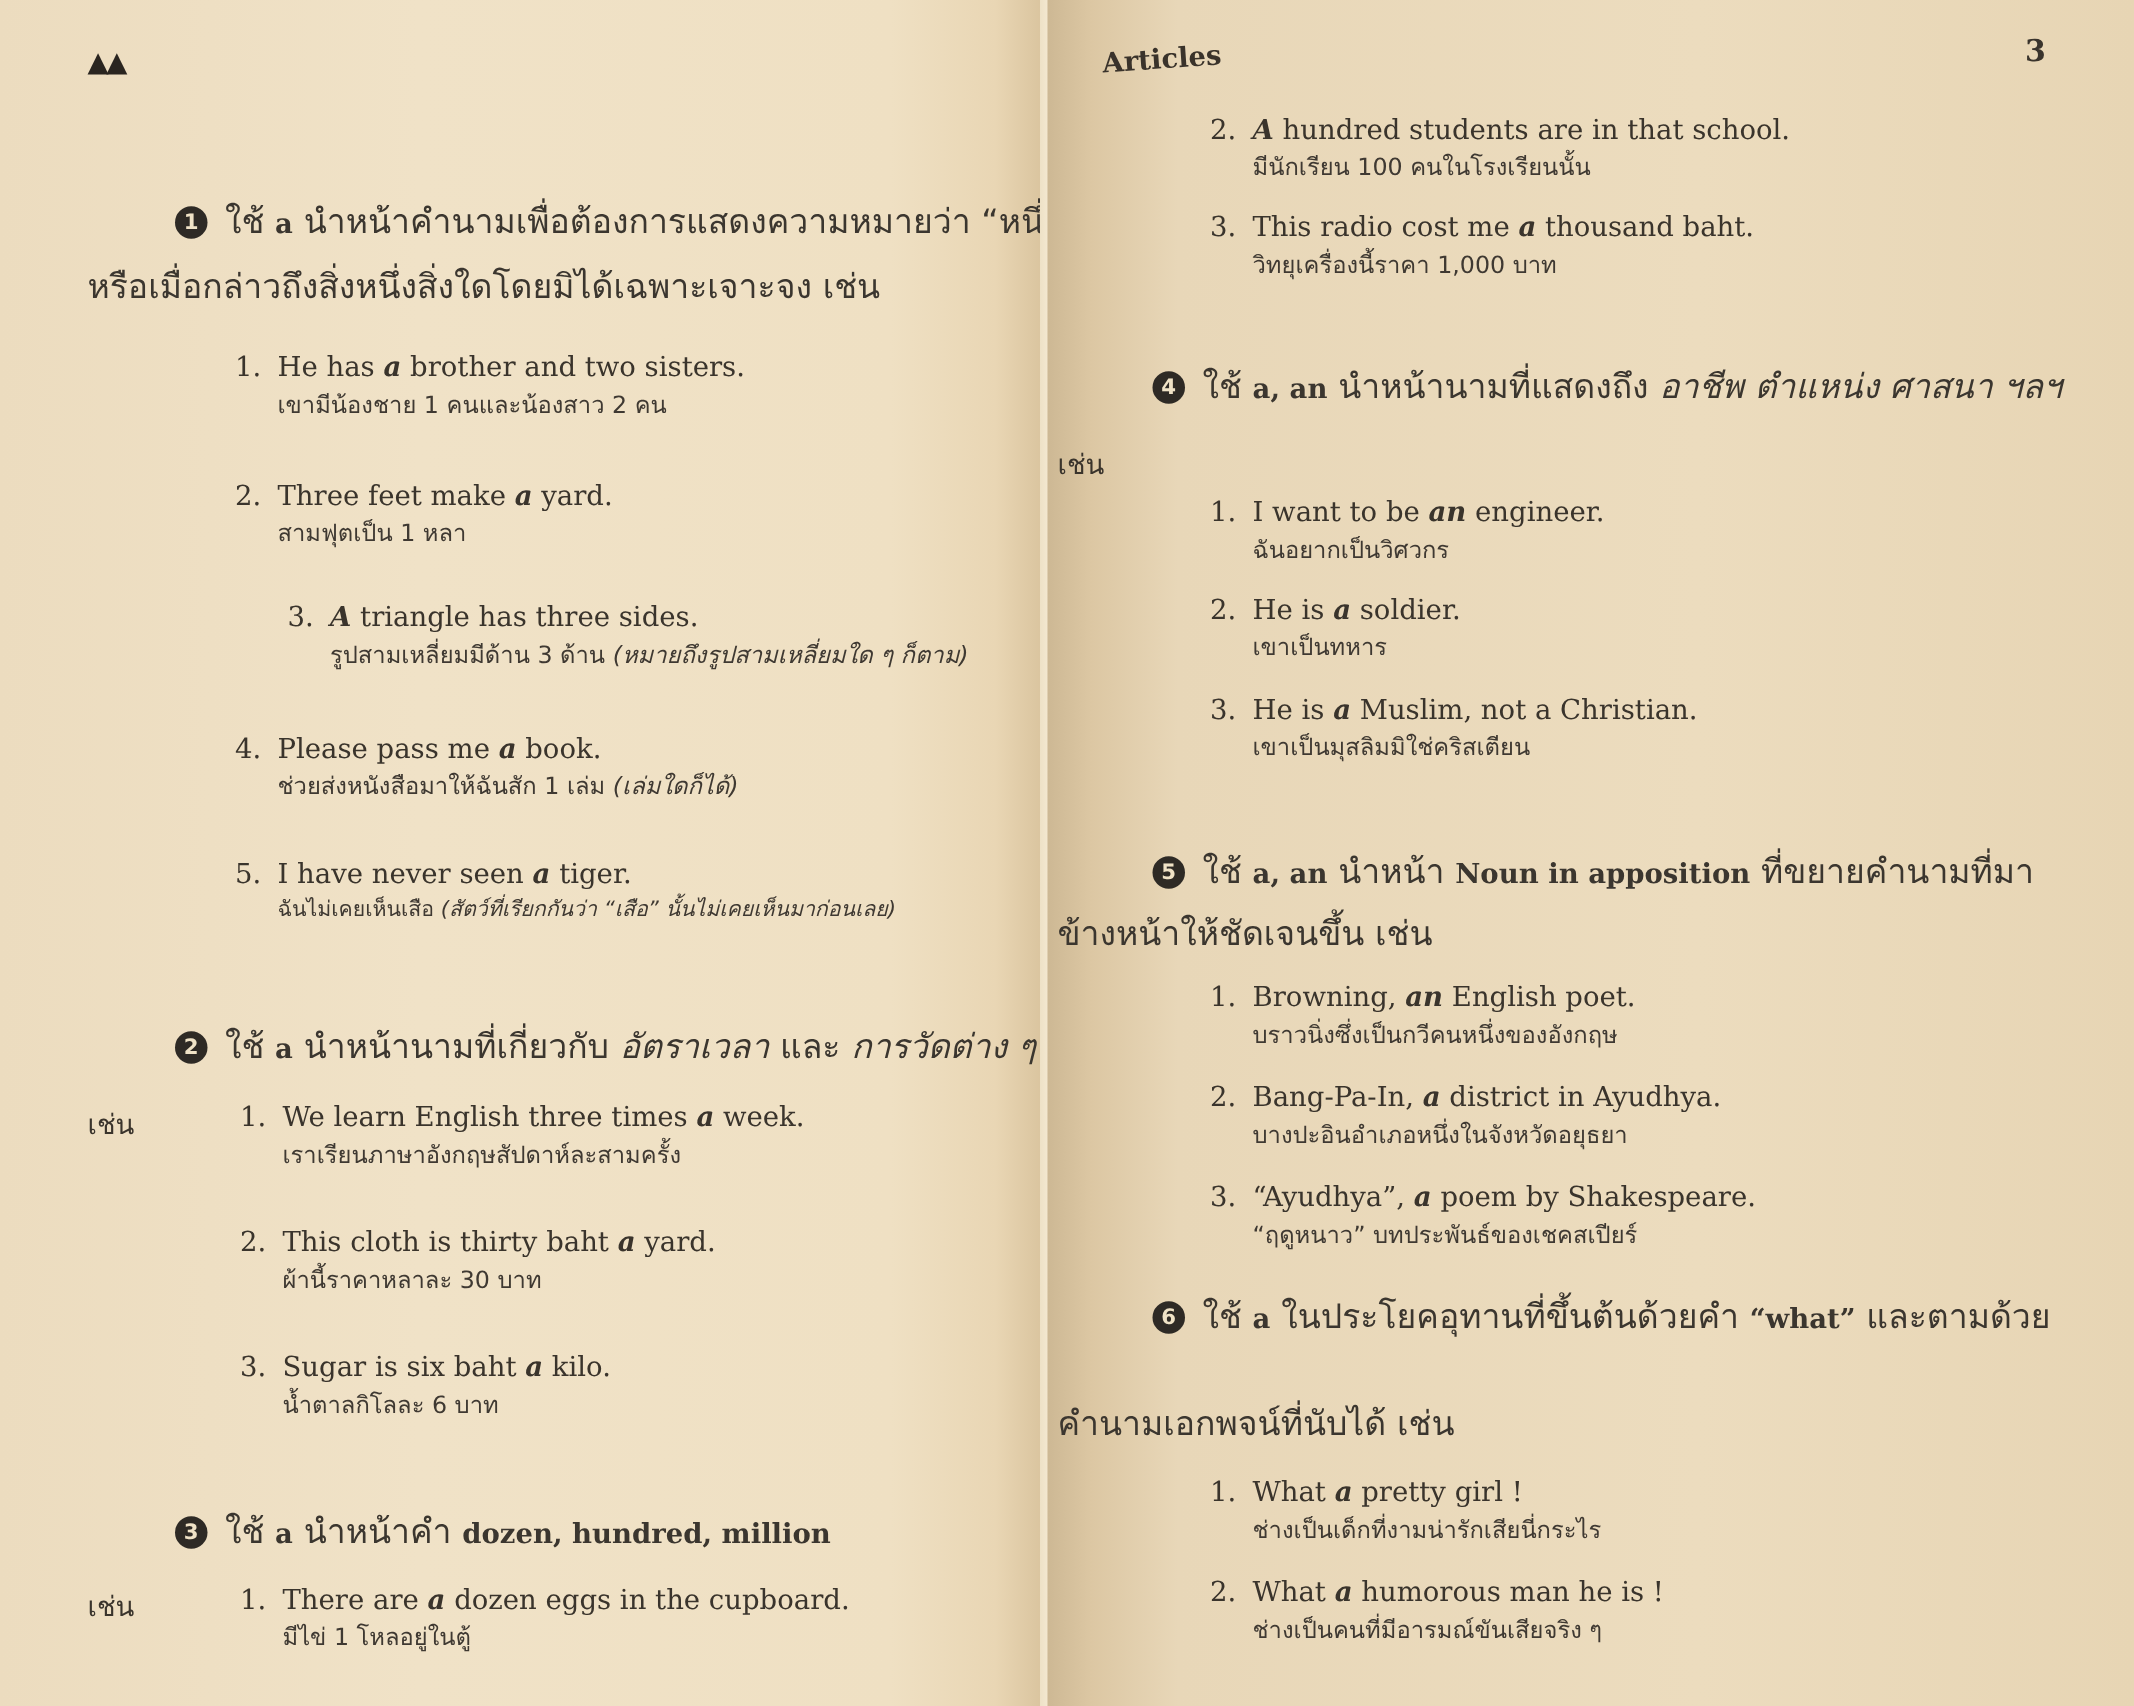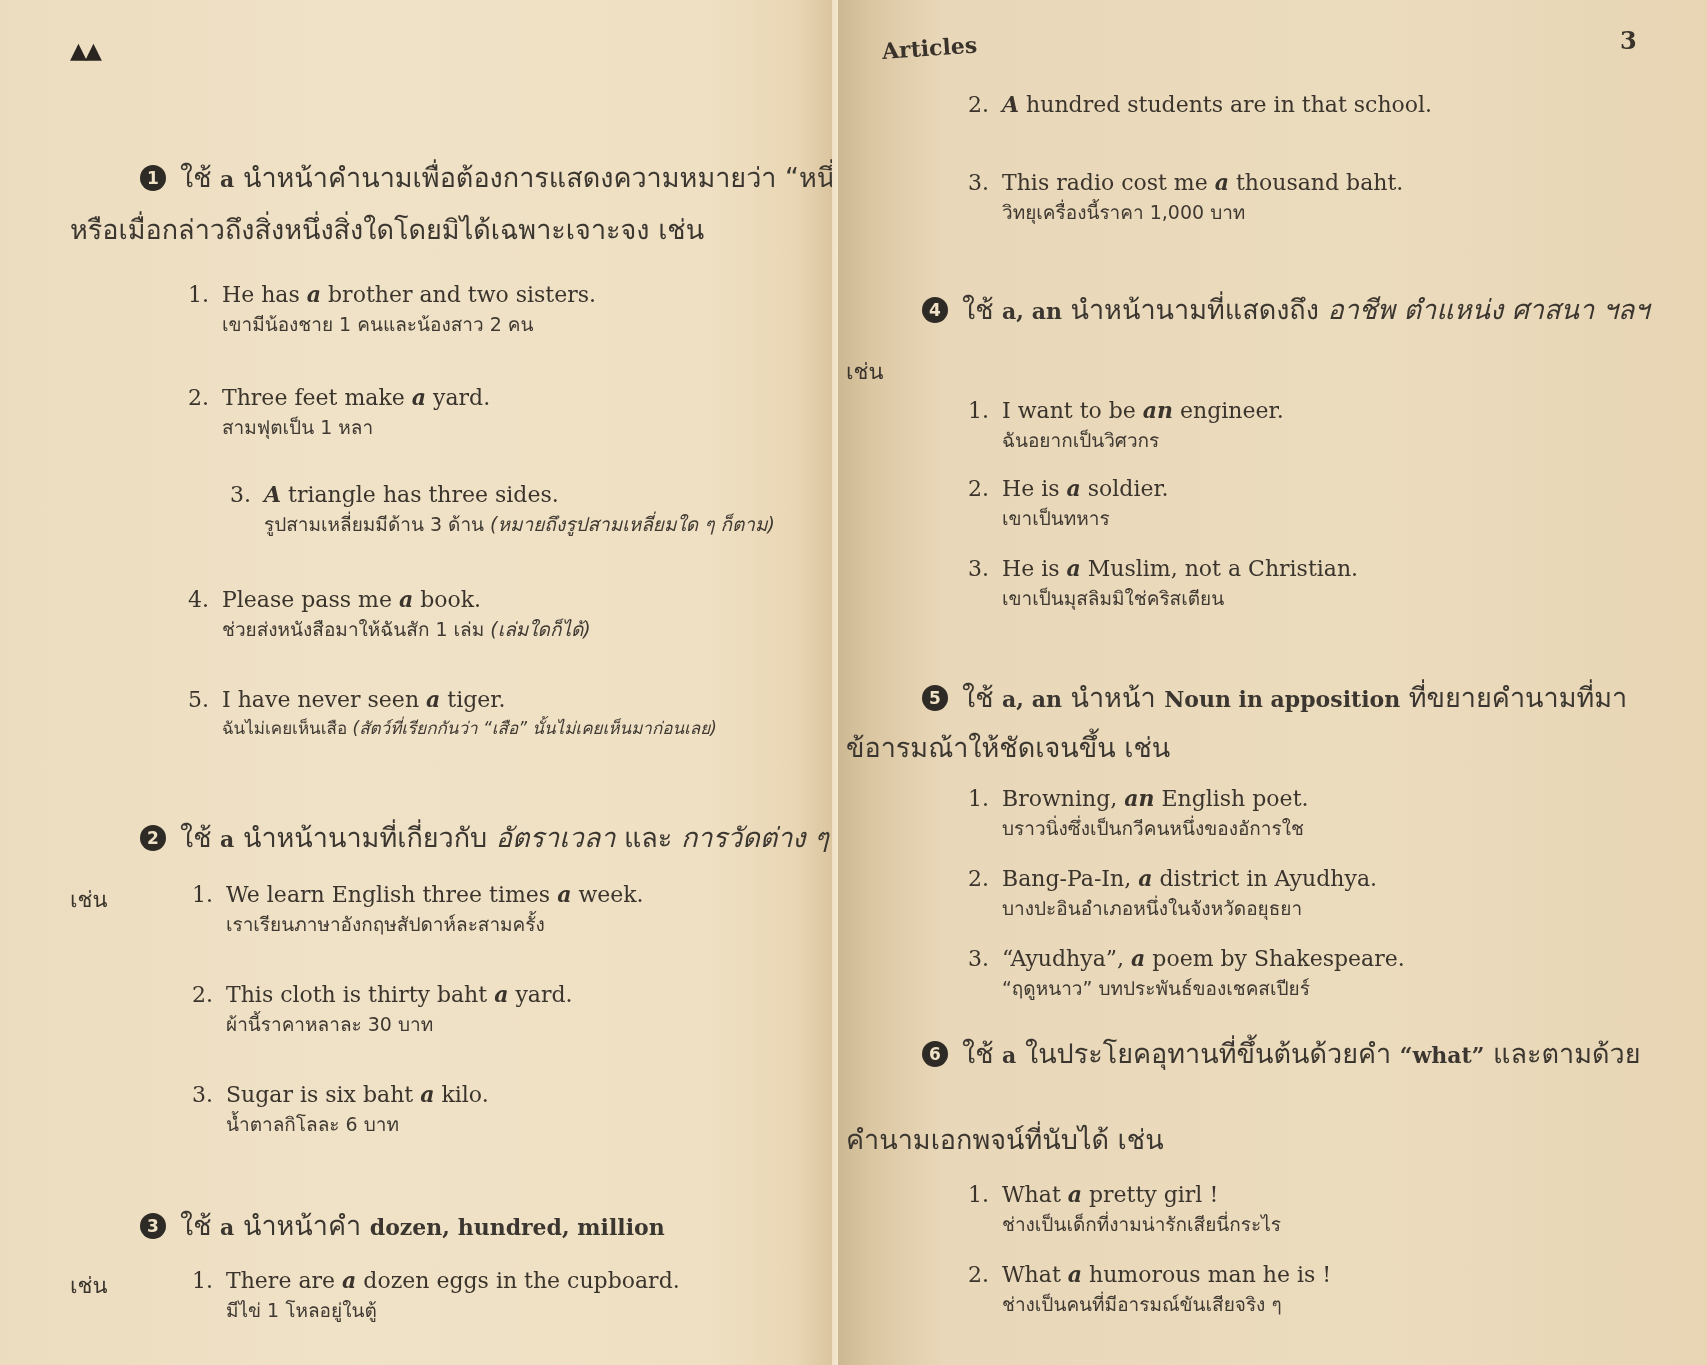--- a/index.html
+++ b/index.html
@@ -119,20 +119,21 @@
   </div>
 
   <div class="gutter-shadow"></div>
 
   <div class="page page-right">
     <div class="abs running-head" style="left:44px;">Articles</div>
     <div class="abs page-num" style="left:782px;">3</div>
 
     <div class="abs ex" style="left:130px; top:90px;">
       <span class="num">2.</span><span></span><span class="art">A</span><span> hundred students are in that school.</span>
+      <span class="th">มีนักเรียน 100 คนในโรงเรียนนั้น</span>
     </div>
     <div class="abs ex" style="left:130px; top:168px;">
       <span class="num">3.</span><span>This radio cost me </span><span class="art">a</span><span> thousand baht.</span>
       <span class="th">วิทยุเครื่องนี้ราคา 1,000 บาท</span>
     </div>
 
     <div class="abs rule" style="left:84px; top:292px;">
       <span class="bullet">4</span><span>ใช้ </span><span class="en">a, an</span><span> นำหน้านามที่แสดงถึง </span><span class="it">อาชีพ ตำแหน่ง ศาสนา ฯลฯ</span>
     </div>
     <div class="abs example-label" style="left:8px; top:354px;">เช่น</div>
@@ -145,24 +146,24 @@
       <span class="th">เขาเป็นทหาร</span>
     </div>
     <div class="abs ex" style="left:130px; top:554px;">
       <span class="num">3.</span><span>He is </span><span class="art">a</span><span> Muslim, not a Christian.</span>
       <span class="th">เขาเป็นมุสลิมมิใช่คริสเตียน</span>
     </div>
 
     <div class="abs rule" style="left:84px; top:680px;">
       <span class="bullet">5</span><span>ใช้ </span><span class="en">a, an</span><span> นำหน้า </span><span class="en">Noun in apposition</span><span>  ที่ขยายคำนามที่มา</span>
     </div>
-    <div class="abs rule" style="left:8px; top:730px;">ข้อารมณ้าให้ชัดเจนขึ้น  เช่น</div>
+    <div class="abs rule" style="left:8px; top:730px;">ข้างหน้าให้ชัดเจนขึ้น  เช่น</div>
     <div class="abs ex" style="left:130px; top:784px;">
       <span class="num">1.</span><span>Browning, </span><span class="art">an</span><span> English poet.</span>
-      <span class="th">บราวนิ่งซึ่งเป็นกวีคนหนึ่งของอัการใช</span>
+      <span class="th">บราวนิ่งซึ่งเป็นกวีคนหนึ่งของอังกฤษ</span>
     </div>
     <div class="abs ex" style="left:130px; top:864px;">
       <span class="num">2.</span><span>Bang-Pa-In, </span><span class="art">a</span><span> district in Ayudhya.</span>
       <span class="th">บางปะอินอำเภอหนึ่งในจังหวัดอยุธยา</span>
     </div>
     <div class="abs ex" style="left:130px; top:944px;">
       <span class="num">3.</span><span>“Ayudhya”, </span><span class="art">a</span><span> poem by Shakespeare.</span>
       <span class="th">“ฤดูหนาว”  บทประพันธ์ของเชคสเปียร์</span>
     </div>
 

